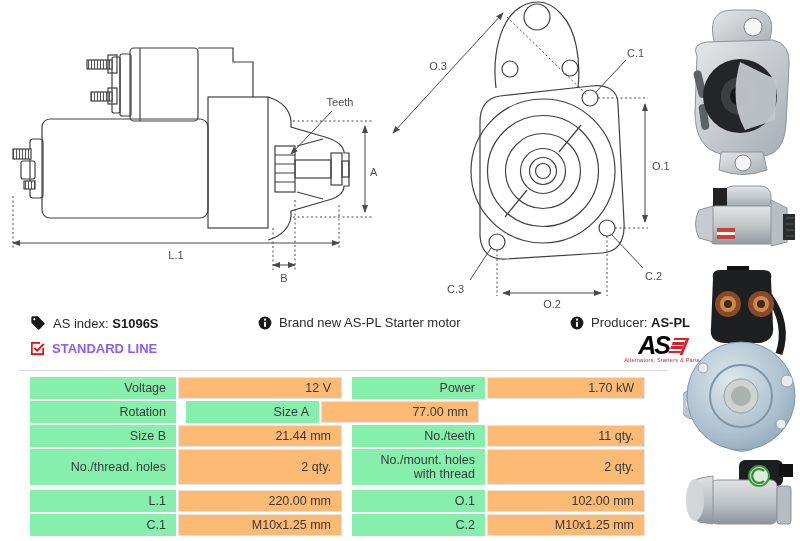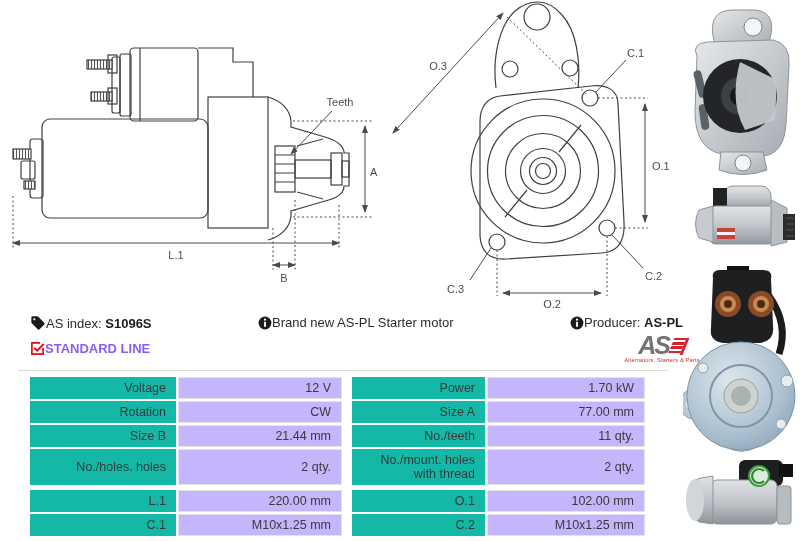--- a/index.html
+++ b/index.html
@@ -13,46 +13,46 @@
 
   
   .drawing { position:absolute; }
   #side-view { left:0; top:0; }
   #front-view { left:380px; top:0; }
 
   
   .photo { position:absolute; }
 
   
-  .info-item { position:absolute; display:flex; align-items:center; 
+  .info-item { position:absolute; display:flex; align-items:center; gap:7px;
                font-size:13px; color:#2b2b2b; white-space:nowrap;justify-content:space-between; }
   .info-item b { font-weight:bold; color:#1c1c1c; }
   .red-bold { color:#8b5cf6; font-weight:bold; }
   .sep-line { position:absolute; left:18px; top:370px; width:650px; height:1px; background:#dcdcdc; }
 
   
   .aspl-logo { position:absolute; left:616px; top:332px; width:92px; text-align:center; }
   .logo-row { display:flex; align-items:flex-end; justify-content:center; gap:2px; height:24px; }
   .logo-as { font-style:italic; font-weight:bold; font-size:25px; line-height:22px;
-             color:#737373; letter-spacing:-2px; }
+             color:#000000; letter-spacing:-2px; }
   .logo-flag { display:inline-block; width:15px; height:17px; margin-bottom:1px;
                background:repeating-linear-gradient(180deg,#d6222a 0 2.4px,#ffffff 2.4px 4.2px);
                transform:skewX(-22deg); border-right:3px solid #d6222a; }
   .logo-tagline { font-size:5.6px; color:#d6222a; margin-top:1px; letter-spacing:.2px; }
 
   
   .spec-table { position:absolute; left:30px; top:377px; width:638px; }
   .trow { display:flex; column-gap:2px; margin-bottom:2px; min-height:22px; }
   .trow.tall { min-height:36px; }
   .trow.gap-above { margin-top:5px; }
   .cell { display:flex; align-items:center; justify-content:flex-end;
           padding:2px 10px 2px 4px; font-size:12.5px; color:#3a3a3a;
           text-align:right; line-height:1.15; }
-  .lbl { background:#14b8a6; }
-  .val { background:#c4b5fd; border:1px solid #e3e3e3; }
+  .lbl { background:#86efac; }
+  .val { background:#fdba74; border:1px solid #e3e3e3; }
   .c1 { width:146px; } .c2 { width:164px; }
   .tspacer { width:6px; }
   .c3 { width:133px; } .c4 { width:158px; }
 </style>
 </head>
 <body>
 
 <div class="page">
 
   <svg id="side-view" class="drawing" width="380" height="300" viewBox="0 0 380 300">
@@ -291,34 +291,33 @@
   <div class="spec-table">
     <div class="trow">
       <div class="cell lbl c1">Voltage</div>
       <div class="cell val c2">12 V</div>
       <div class="tspacer"></div>
       <div class="cell lbl c3">Power</div>
       <div class="cell val c4">1.70 kW</div>
     </div>
     <div class="trow">
       <div class="cell lbl c1">Rotation</div>
-      <div class="cell val c2">CW</div>
       <div class="tspacer"></div>
       <div class="cell lbl c3">Size A</div>
       <div class="cell val c4">77.00 mm</div>
     </div>
     <div class="trow">
       <div class="cell lbl c1">Size B</div>
       <div class="cell val c2">21.44 mm</div>
       <div class="tspacer"></div>
       <div class="cell lbl c3">No./teeth</div>
       <div class="cell val c4">11 qty.</div>
     </div>
     <div class="trow tall">
-      <div class="cell lbl c1">No./holes. holes</div>
+      <div class="cell lbl c1">No./thread. holes</div>
       <div class="cell val c2">2 qty.</div>
       <div class="tspacer"></div>
       <div class="cell lbl c3">No./mount. holes with thread</div>
       <div class="cell val c4">2 qty.</div>
     </div>
     <div class="trow gap-above">
       <div class="cell lbl c1">L.1</div>
       <div class="cell val c2">220.00 mm</div>
       <div class="tspacer"></div>
       <div class="cell lbl c3">O.1</div>

